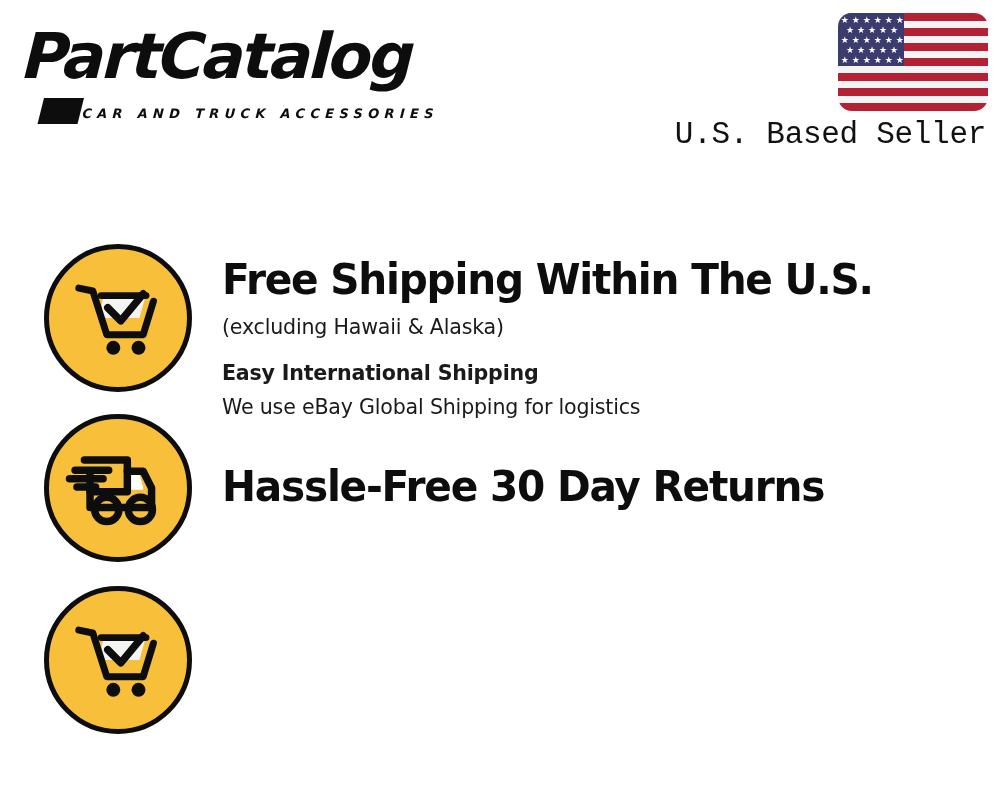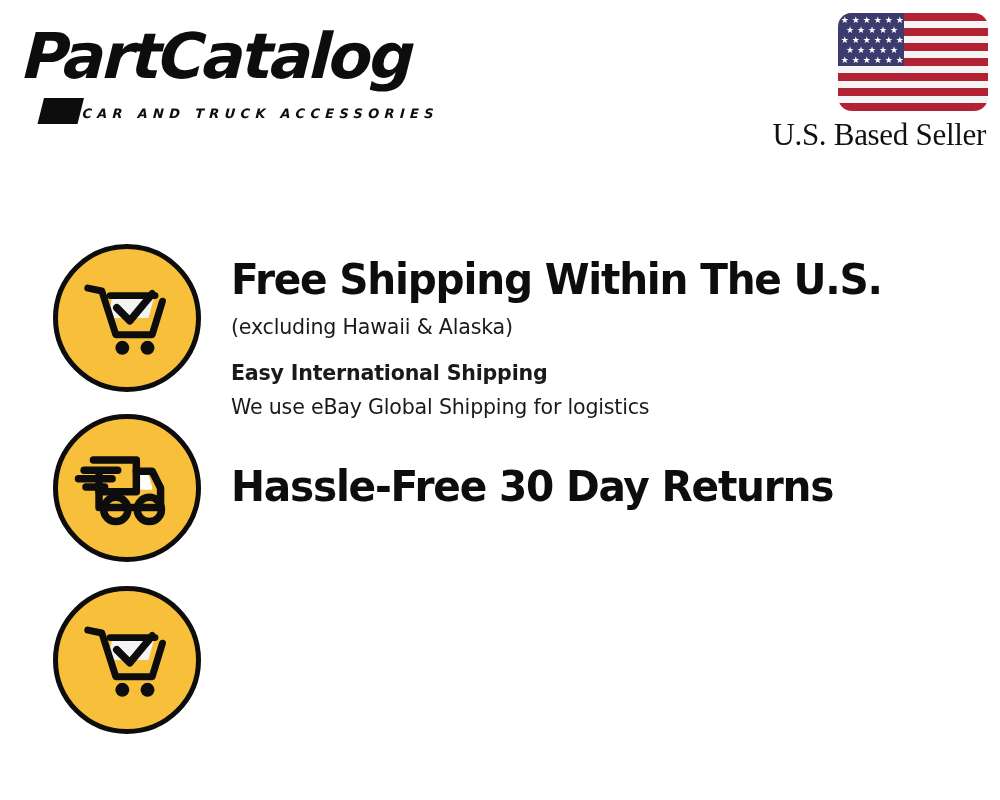--- a/index.html
+++ b/index.html
@@ -100,38 +100,38 @@
     position: absolute;
     color: #ffffff;
     font-size: 9px;
     line-height: 9px;
   }
 
   .seller-note {
     position: absolute;
     right: 14px;
     top: 117px;
-    font-family: Liberation Serif, serif;
+    font-family: Liberation Mono, monospace;
     font-size: 31px;
     font-weight: 400;
     letter-spacing: -0.3px;
     color: #111111;
     white-space: nowrap;
   }
 
   
   .features {
     position: absolute;
     left: 0;
     top: 180px;
     width: 1000px;
   }
   .feature-row {
     position: absolute;
-    left: 9px;
+    left: 0;
     width: 808px;
   }
   .feature-row.row-0 { top: 64px;  height: 180px; }
   .feature-row.row-1 { top: 234px; height: 160px; padding-left: 25px; }
   .feature-row.row-2 { top: 406px; height: 160px; }
 
   .feature-badge {
     position: absolute;
     left: 44px;
     top: 0;

